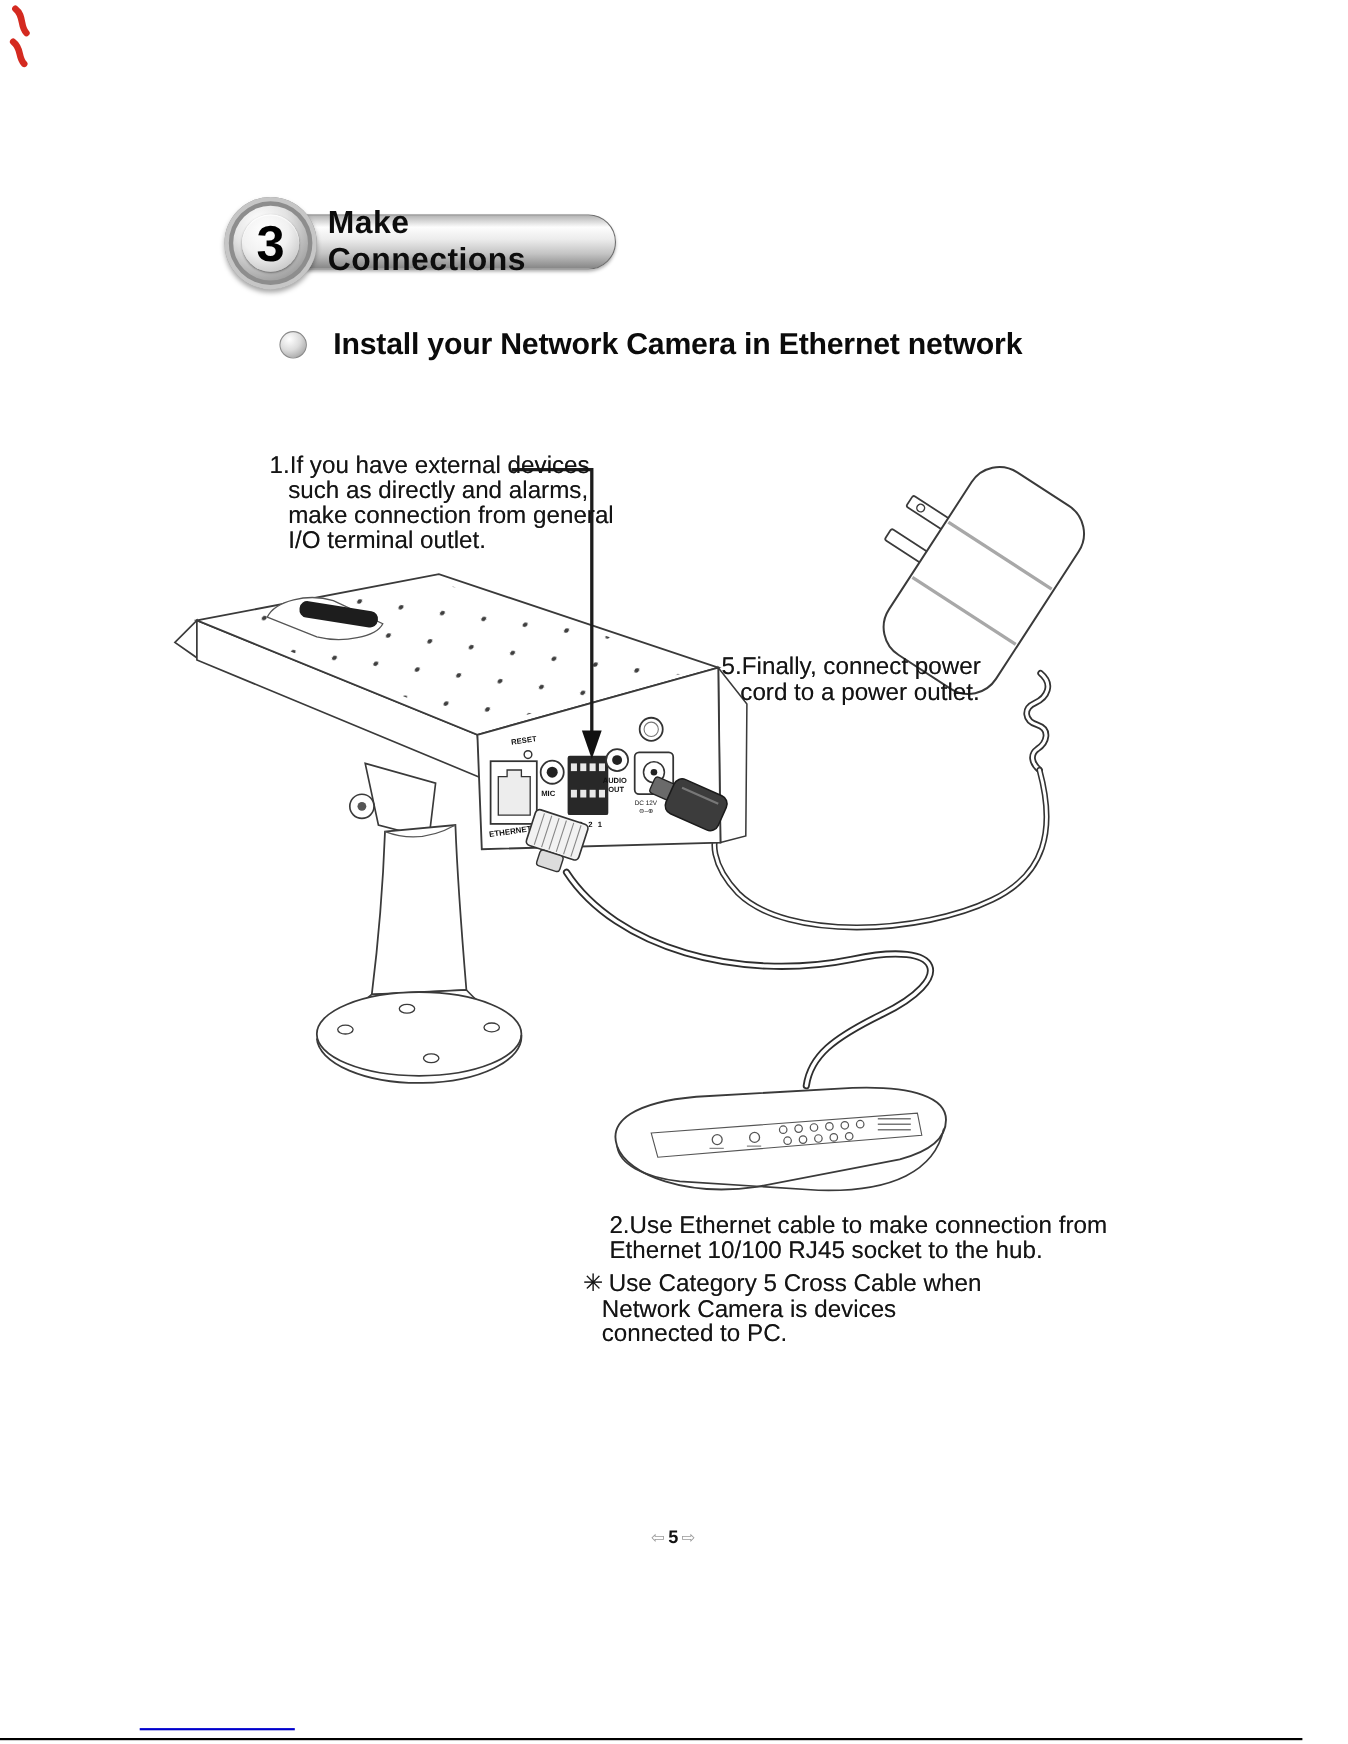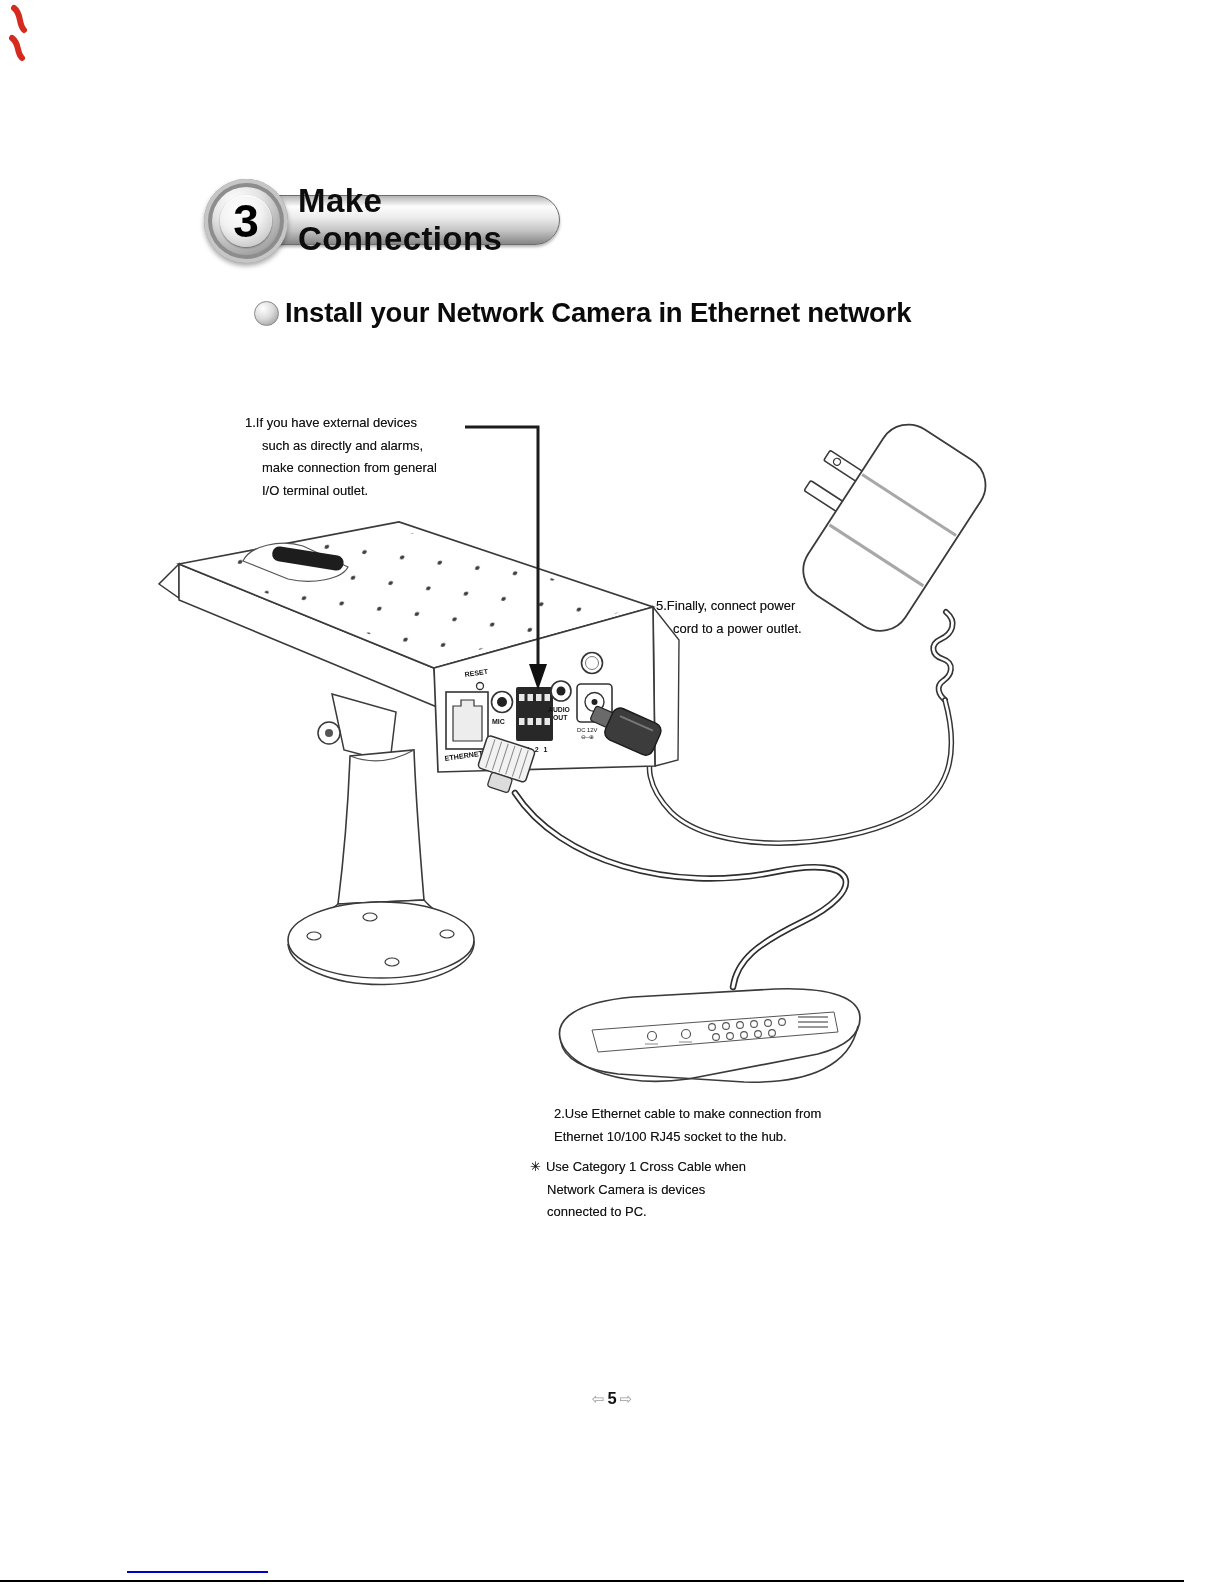--- a/index.html
+++ b/index.html
@@ -11,46 +11,46 @@
   svg text { font-family:"Liberation Sans", sans-serif; fill:#111; }
 
   
   .step-badge-bar {
     position:absolute; left:247px; top:195px; width:313px; height:50px;
     border-radius:26px; box-sizing:border-box; z-index:2;
     background:linear-gradient(180deg,#b5b5b5 0%,#fdfdfd 22%,#ececec 45%,#c4c4c4 72%,#868686 100%);
     border:1px solid #6d6d6d; box-shadow:0 2px 3px rgba(0,0,0,.30);
     display:flex; align-items:center; padding-left:50px;
   }
-  .step-badge-bar .txt { font-size:33px; font-weight:bold; color:#0d0d0d; letter-spacing:.4px; }
+  .step-badge-bar .txt { font-size:29px; font-weight:bold; color:#0d0d0d; letter-spacing:.4px; }
   .step-badge-circle {
     position:absolute; left:204px; top:179px; width:84px; height:84px; border-radius:50%; z-index:3;
     background:radial-gradient(circle at 38% 28%, #ffffff 0%, #e3e3e3 32%, #9a9a9a 72%, #c9c9c9 100%);
     box-shadow:0 3px 5px rgba(0,0,0,.35), inset 0 0 0 4px #c6c6c6, inset 0 0 0 8px #8d8d8d;
     display:flex; align-items:center; justify-content:center;
   }
   .step-badge-inner {
     width:52px; height:52px; border-radius:50%;
     background:radial-gradient(circle at 40% 30%, #ffffff 0%, #f1f1f1 45%, #b2b2b2 100%);
     box-shadow:0 1px 2px rgba(0,0,0,.45), inset 0 1px 1px rgba(255,255,255,.9);
     display:flex; align-items:center; justify-content:center;
     font-size:46px; font-weight:bold; color:#000;
   }
 
   
-  .section-heading { position:absolute; left:254px; top:297px; z-index:4; display:flex; align-items:center; gap:6px; }
+  .section-heading { position:absolute; left:254px; top:297px; z-index:4; display:flex; align-items:center; gap:24px; }
   .sphere-bullet {
     width:23px; height:23px; border-radius:50%; flex:none;
     background:radial-gradient(circle at 35% 28%, #ffffff 0%, #dcdcdc 45%, #8f8f8f 100%);
     border:1px solid #898989;
   }
   .section-heading .txt { font-size:27.5px; font-weight:bold; color:#0b0b0b; letter-spacing:-.2px; }
 
   
-  .callout { position:absolute; z-index:4; font-size:13px; line-height:22.5px;
+  .callout { position:absolute; z-index:4; font-size:22px; line-height:22.5px;
              color:#141414; text-shadow:0 0 .5px rgba(20,20,20,.55); }
   .co1  { left:245px; top:412px; }
   .co3  { left:656px; top:595px; }
   .co2  { left:554px; top:1103px; }
   .note { left:530px; top:1156px; }
   .ind  { padding-left:17px; }
   .note-row { display:flex; }
   .note-bullet { margin-right:5px; }
 
   
@@ -246,21 +246,21 @@
   </div>
 
   <div class="callout co2">
     <div>2.Use Ethernet cable to make connection from</div>
     <div>Ethernet 10/100 RJ45 socket to the hub.</div>
   </div>
 
   <div class="callout note">
     <div class="note-row">
       <span class="note-bullet">✳</span>
-      <span>Use Category 1 Cross Cable when</span>
+      <span>Use Category 5 Cross Cable when</span>
     </div>
     <div class="ind">Network Camera is devices</div>
     <div class="ind">connected to PC.</div>
   </div>
 
   <div class="footer">
     <span class="arrow">⇦</span>
     <span class="num">5</span>
     <span class="arrow">⇨</span>
   </div>

